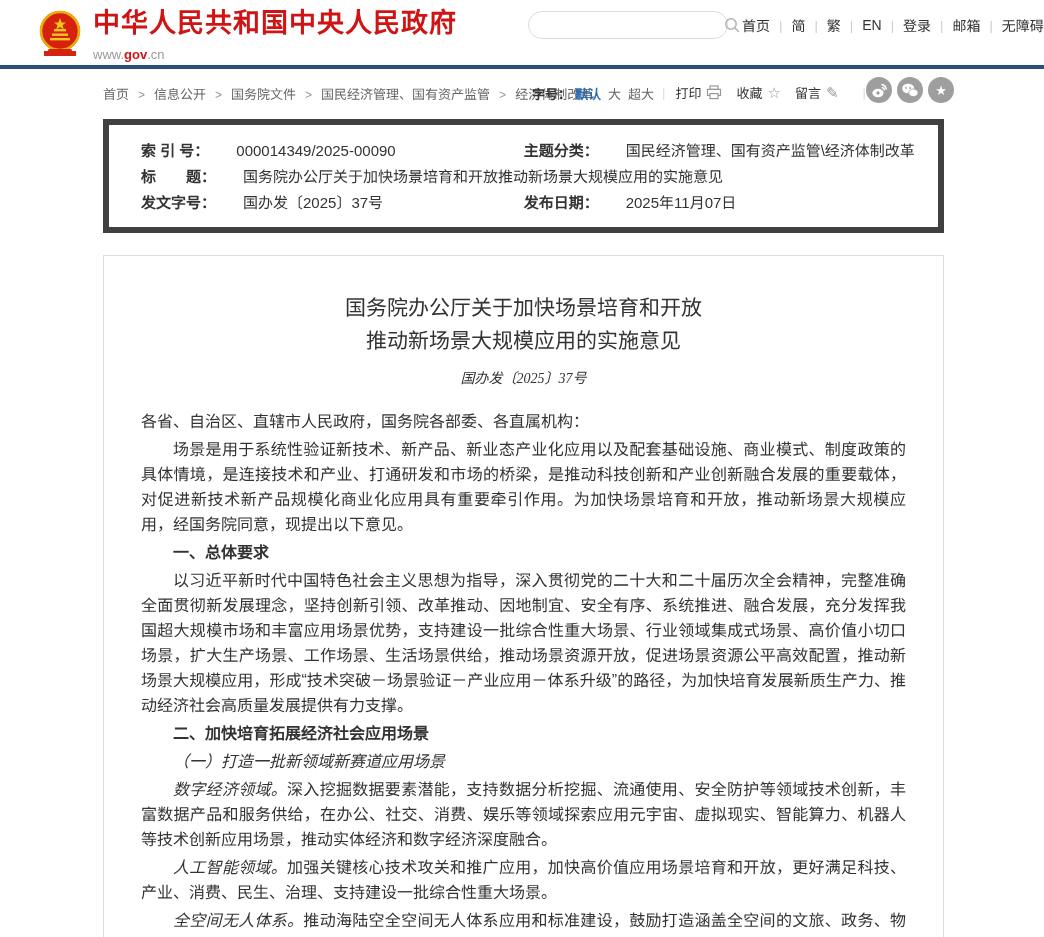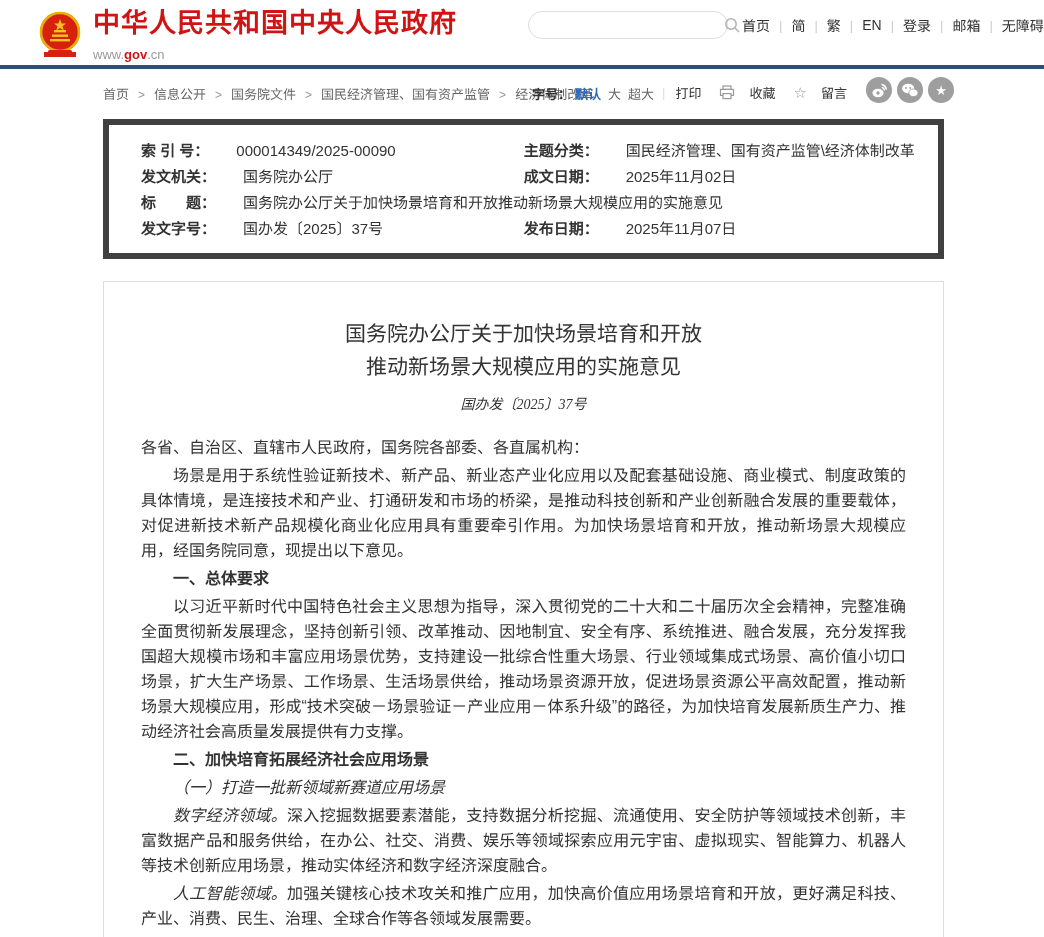--- a/index.html
+++ b/index.html
@@ -4,21 +4,21 @@
 <style>
   * { box-sizing: border-box; }
   html,body { margin:0; padding:0; background:#fff; }
   body {
     width:1044px; height:937px; overflow:hidden;
     font-family:"Liberation Sans","DejaVu Sans",sans-serif;
     color:#333;
   }
   
   .header { position:relative; height:65px; background:#fff; }
-  .logo-link { position:absolute; left:35px; top:7px; display:flex; align-items:flex-end; cursor:pointer; }
+  .logo-link { position:absolute; left:35px; top:7px; display:flex; align-items:center; cursor:pointer; }
   .emblem { width:50px; height:52px; }
   .masthead { margin-left:8px; }
   .site-title { font-size:27px; font-weight:bold; color:#d01414; letter-spacing:1px; line-height:32px; }
   .site-url { font-size:13px; color:#9a9a9a; margin-top:8px; }
   .site-url .gov { color:#d01414; font-weight:bold; }
   .search-box { position:absolute; left:528px; top:11px; width:200px; height:28px;
     border:1px solid #ddd; border-radius:15px; background:#fff; display:flex; align-items:center; }
   .search-input { flex:1; border:none; outline:none; background:transparent; padding:0 4px 0 14px; font-size:13px; height:24px; }
   .search-icon { width:26px; height:26px; display:flex; align-items:center; justify-content:center; cursor:pointer; margin-right:4px; }
   .top-links { position:absolute; left:742px; top:15px; font-size:14px; color:#333; display:flex; align-items:center; white-space:nowrap; }
@@ -30,21 +30,21 @@
   .breadcrumb { position:absolute; left:103px; top:15px; font-size:13px; color:#666; white-space:nowrap; }
   .breadcrumb .item { cursor:pointer; }
   .breadcrumb .bsep { color:#999; margin:0 9px; font-size:12px; }
   .fontsize-ctl { position:absolute; left:532px; top:15px; font-size:13px; white-space:nowrap; background:transparent; }
   .fontsize-ctl .fs-label { font-weight:bold; color:#333; }
   .fontsize-ctl .fs-opt { color:#666; margin-left:7px; cursor:pointer; }
   .fontsize-ctl .fs-opt.active { color:#2b6cb0; font-weight:bold; margin-left:4px; }
   .doc-actions { position:absolute; left:652px; top:14px; display:flex; align-items:center; font-size:13px; color:#333; }
   .doc-actions .pipe { color:#ddd; margin:0 10px; }
   .doc-actions .act { display:flex; align-items:center; cursor:pointer; margin-right:14px; }
-  .doc-actions .act .txt { margin-right:18px; }
+  .doc-actions .act .txt { margin-right:5px; }
   .doc-actions .glyph { color:#999; font-size:15px; }
   .share-group { position:absolute; left:866px; top:8px; display:flex; }
   .share-circle { width:26px; height:26px; border-radius:50%; background:#9e9e9e; color:#fff;
     display:flex; align-items:center; justify-content:center; margin-right:5px; cursor:pointer; font-size:13px; }
   
   .meta-box { margin:6px 0 0 103px; width:841px; border:6px solid #404040; padding:13px 0 11px; font-size:15px; }
   .meta-row { display:flex; line-height:26px; }
   .meta-cell { padding-left:32px; display:flex; }
   .meta-cell.half { width:50.5%; }
   .meta-cell.full { width:100%; }
@@ -167,30 +167,20 @@
       <div class="meta-cell half">
         <span class="meta-label">索 引 号：</span>
         <span class="meta-value">000014349/2025-00090</span>
       </div>
       <div class="meta-cell half right">
         <span class="meta-label">主题分类：</span>
         <span class="meta-value">国民经济管理、国有资产监管\经济体制改革</span>
       </div>
     </div>
     <div class="meta-row">
-      <div class="meta-cell half">
-        <span class="meta-label">发文机关：</span>
-        <span class="meta-value">国务院办公厅</span>
-      </div>
-      <div class="meta-cell half right">
-        <span class="meta-label">成文日期：</span>
-        <span class="meta-value">2025年11月02日</span>
-      </div>
-    </div>
-    <div class="meta-row">
       <div class="meta-cell full">
         <span class="meta-label">标　　题：</span>
         <span class="meta-value">国务院办公厅关于加快场景培育和开放推动新场景大规模应用的实施意见</span>
       </div>
     </div>
     <div class="meta-row">
       <div class="meta-cell half">
         <span class="meta-label">发文字号：</span>
         <span class="meta-value">国办发〔2025〕37号</span>
       </div>
@@ -206,16 +196,16 @@
   <div class="doc-title">推动新场景大规模应用的实施意见</div>
   <div class="doc-number">国办发〔2025〕37号</div>
   <div class="doc-body">
       <p class="salutation">各省、自治区、直辖市人民政府，国务院各部委、各直属机构：</p>
       <p><span>场景是用于系统性验证新技术、新产品、新业态产业化应用以及配套基础设施、商业模式、制度政策的具体情境，是连接技术和产业、打通研发和市场的桥梁，是推动科技创新和产业创新融合发展的重要载体，对促进新技术新产品规模化商业化应用具有重要牵引作用。为加快场景培育和开放，推动新场景大规模应用，经国务院同意，现提出以下意见。</span></p>
       <p class="h1"><span>一、总体要求</span></p>
       <p><span>以习近平新时代中国特色社会主义思想为指导，深入贯彻党的二十大和二十届历次全会精神，完整准确全面贯彻新发展理念，坚持创新引领、改革推动、因地制宜、安全有序、系统推进、融合发展，充分发挥我国超大规模市场和丰富应用场景优势，支持建设一批综合性重大场景、行业领域集成式场景、高价值小切口场景，扩大生产场景、工作场景、生活场景供给，推动场景资源开放，促进场景资源公平高效配置，推动新场景大规模应用，形成“技术突破－场景验证－产业应用－体系升级”的路径，为加快培育发展新质生产力、推动经济社会高质量发展提供有力支撑。</span></p>
       <p class="h1"><span>二、加快培育拓展经济社会应用场景</span></p>
       <p class="h2"><span>（一）打造一批新领域新赛道应用场景</span></p>
       <p><span class="lead">数字经济领域。</span><span>深入挖掘数据要素潜能，支持数据分析挖掘、流通使用、安全防护等领域技术创新，丰富数据产品和服务供给，在办公、社交、消费、娱乐等领域探索应用元宇宙、虚拟现实、智能算力、机器人等技术创新应用场景，推动实体经济和数字经济深度融合。</span></p>
-      <p><span class="lead">人工智能领域。</span><span>加强关键核心技术攻关和推广应用，加快高价值应用场景培育和开放，更好满足科技、产业、消费、民生、治理、全球合作等各领域发展需要。</span></p>
+      <p><span class="lead">人工智能领域。</span><span>加强关键核心技术攻关和推广应用，加快高价值应用场景培育和开放，更好满足科技、产业、消费、民生、治理、支持建设一批综合性重大场景。</span></p>
       <p><span class="lead">全空间无人体系。</span><span>推动海陆空全空间无人体系应用和标准建设，鼓励打造涵盖全空间的文旅、政务、物流、卫星服务等应用场景，拓展工业生产、城市规划建设治理、综合立体交通、公共服务、安全防护、农业生产等无人体系应用场景。稳妥有序拓展低空经济等领域应用场景。</span></p>
     </div>
 </div>
 
 </body></html>

